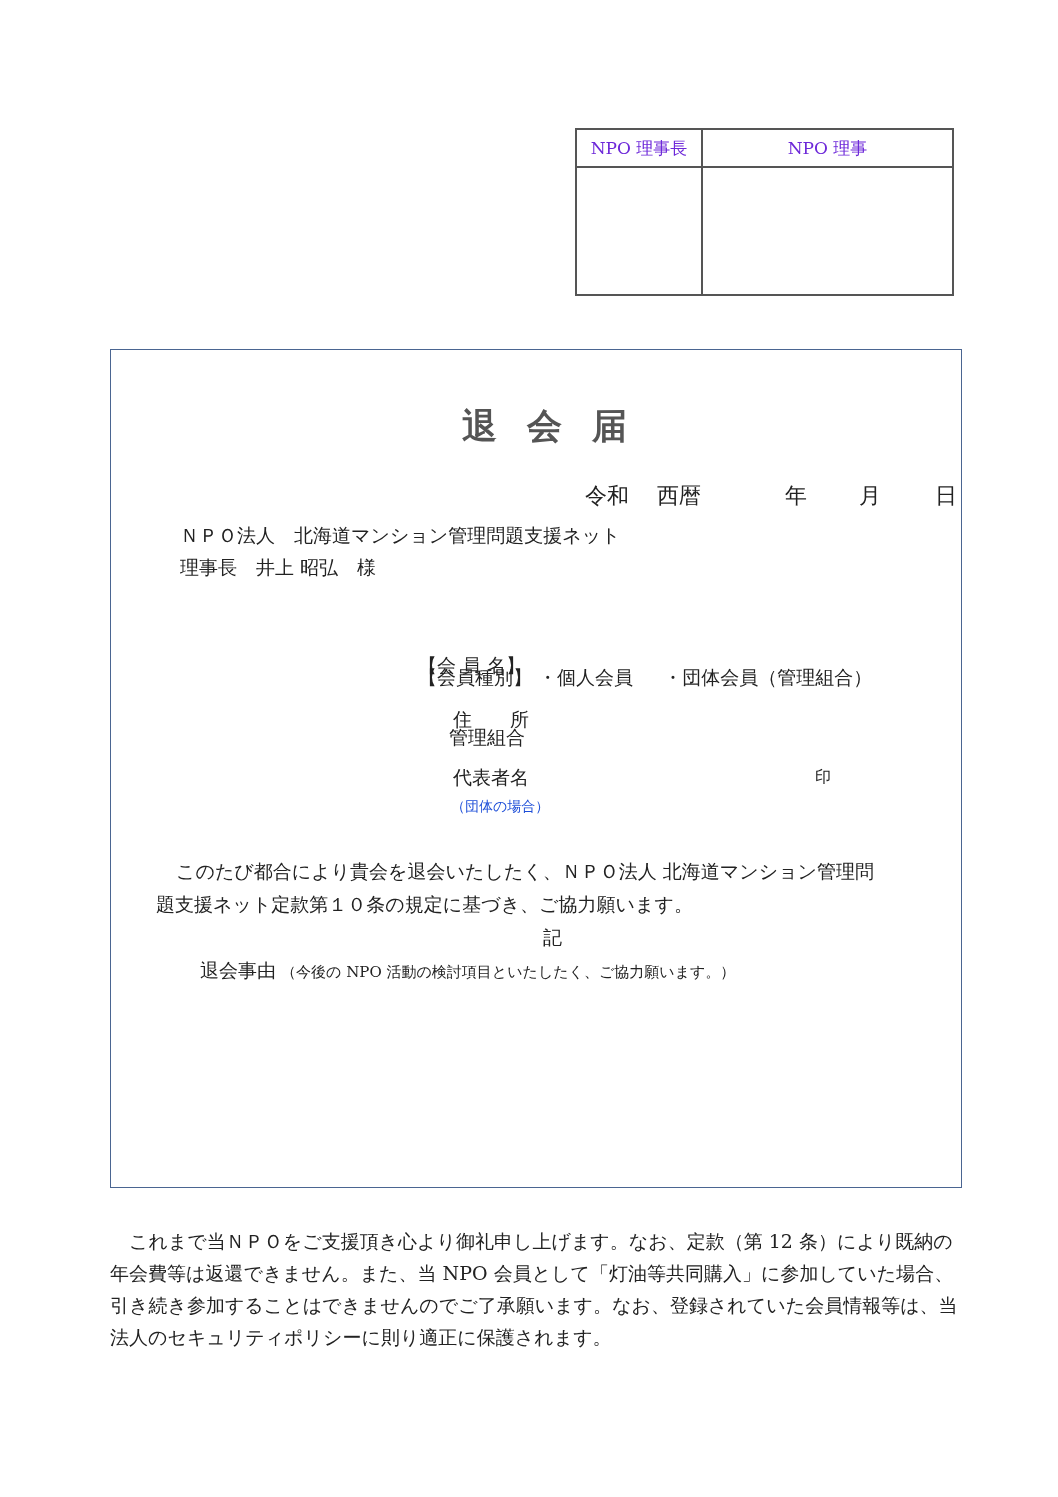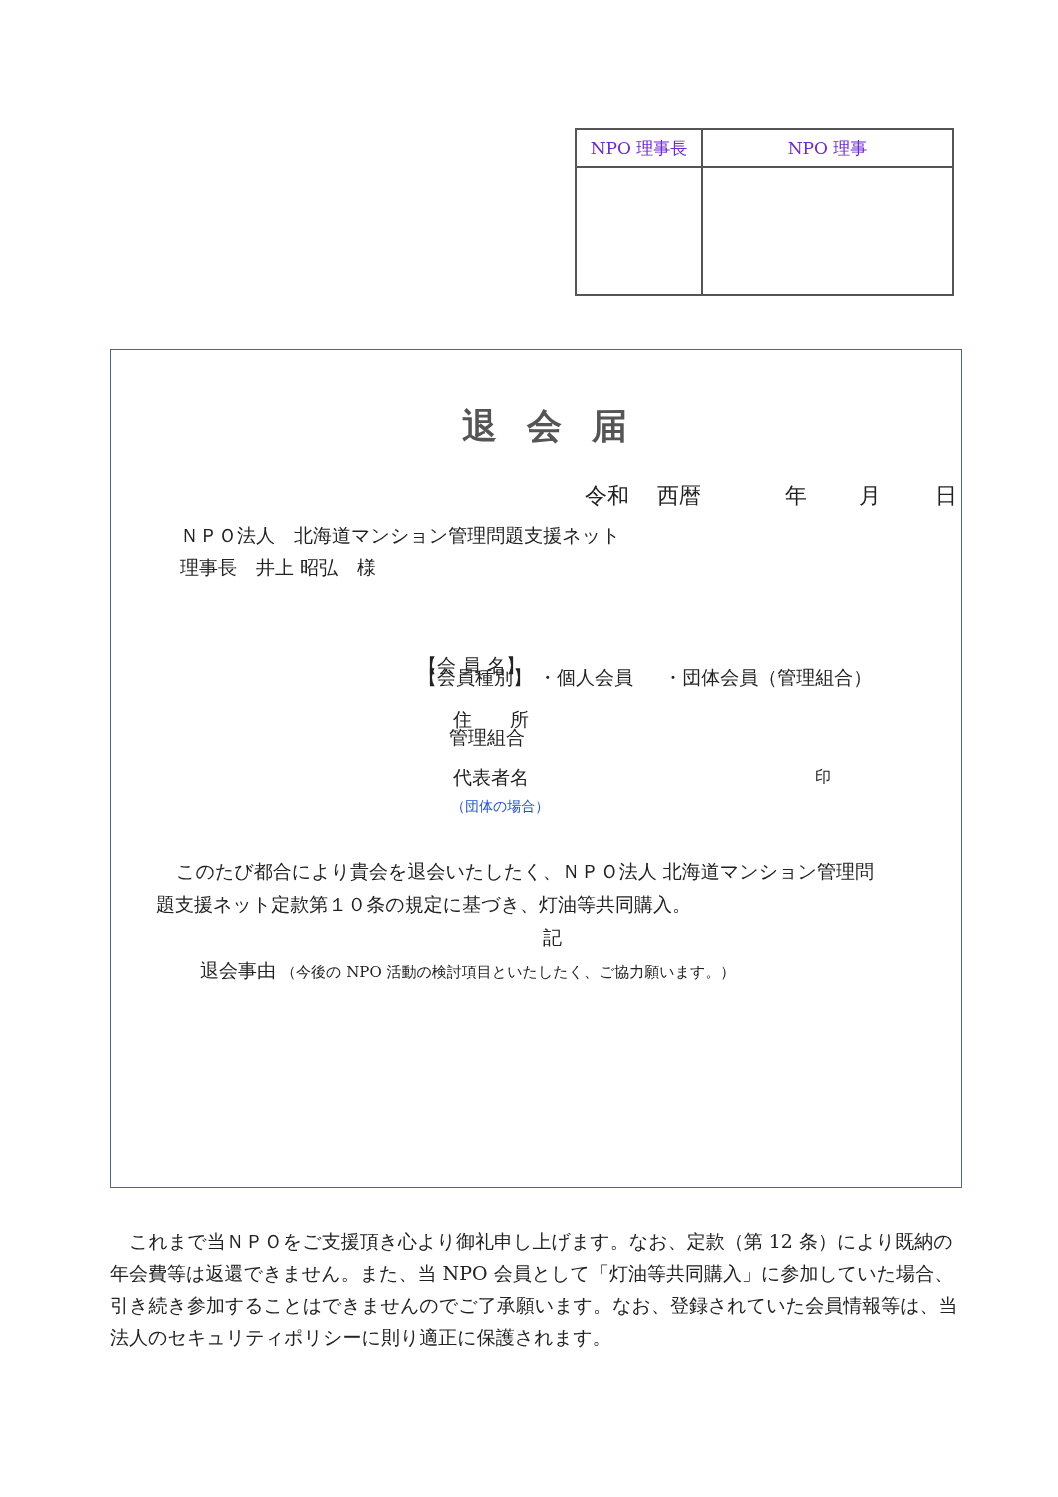--- a/index.html
+++ b/index.html
@@ -67,21 +67,21 @@
 <div class="abs t18" style="left:453px; top:686px;margin-top:21px;">住　　所</div>
 <div class="abs" style="left:560px; top:684px; width:340px; height:26px;"></div>
 <div class="abs t18" style="left:449px; top:725px;">管理組合</div>
 <div class="abs" style="left:560px; top:723px; width:340px; height:26px;"></div>
 <div class="abs t18" style="left:453px; top:765px;">代表者名</div>
 <div class="abs" style="left:560px; top:763px; width:250px; height:26px;"></div>
 <div class="abs" style="left:815px; top:767px; font-size:16px;">印</div>
 <div class="abs small" style="left:451px; top:798px;">（団体の場合）</div>
 
 <div class="abs t18" style="left:176px; top:859px;">このたび都合により貴会を退会いたしたく、ＮＰＯ法人 北海道マンション管理問</div>
-<div class="abs t18" style="left:156px; top:892px;">題支援ネット定款第１０条の規定に基づき、灯油等共同購入。</div>
+<div class="abs t18" style="left:156px; top:892px;">題支援ネット定款第１０条の規定に基づき、ご協力願います。</div>
 <div class="abs t18" style="left:543px; top:925px;">記</div>
 <div class="abs" style="left:200px; top:958px;">
   <span class="t18">退会事由</span>
   <span style="font-size:15px">（今後の NPO 活動の検討項目といたしたく、ご協力願います。）</span>
 </div>
 <div class="abs" style="left:200px; top:995px; width:730px; height:170px;"></div>
 
 <div class="footer">これまで当ＮＰＯをご支援頂き心より御礼申し上げます。なお、定款（第 12 条）により既納の年会費等は返還できません。また、当 NPO 会員として「灯油等共同購入」に参加していた場合、引き続き参加することはできませんのでご了承願います。なお、登録されていた会員情報等は、当法人のセキュリティポリシーに則り適正に保護されます。</div>
 
 </body></html>

